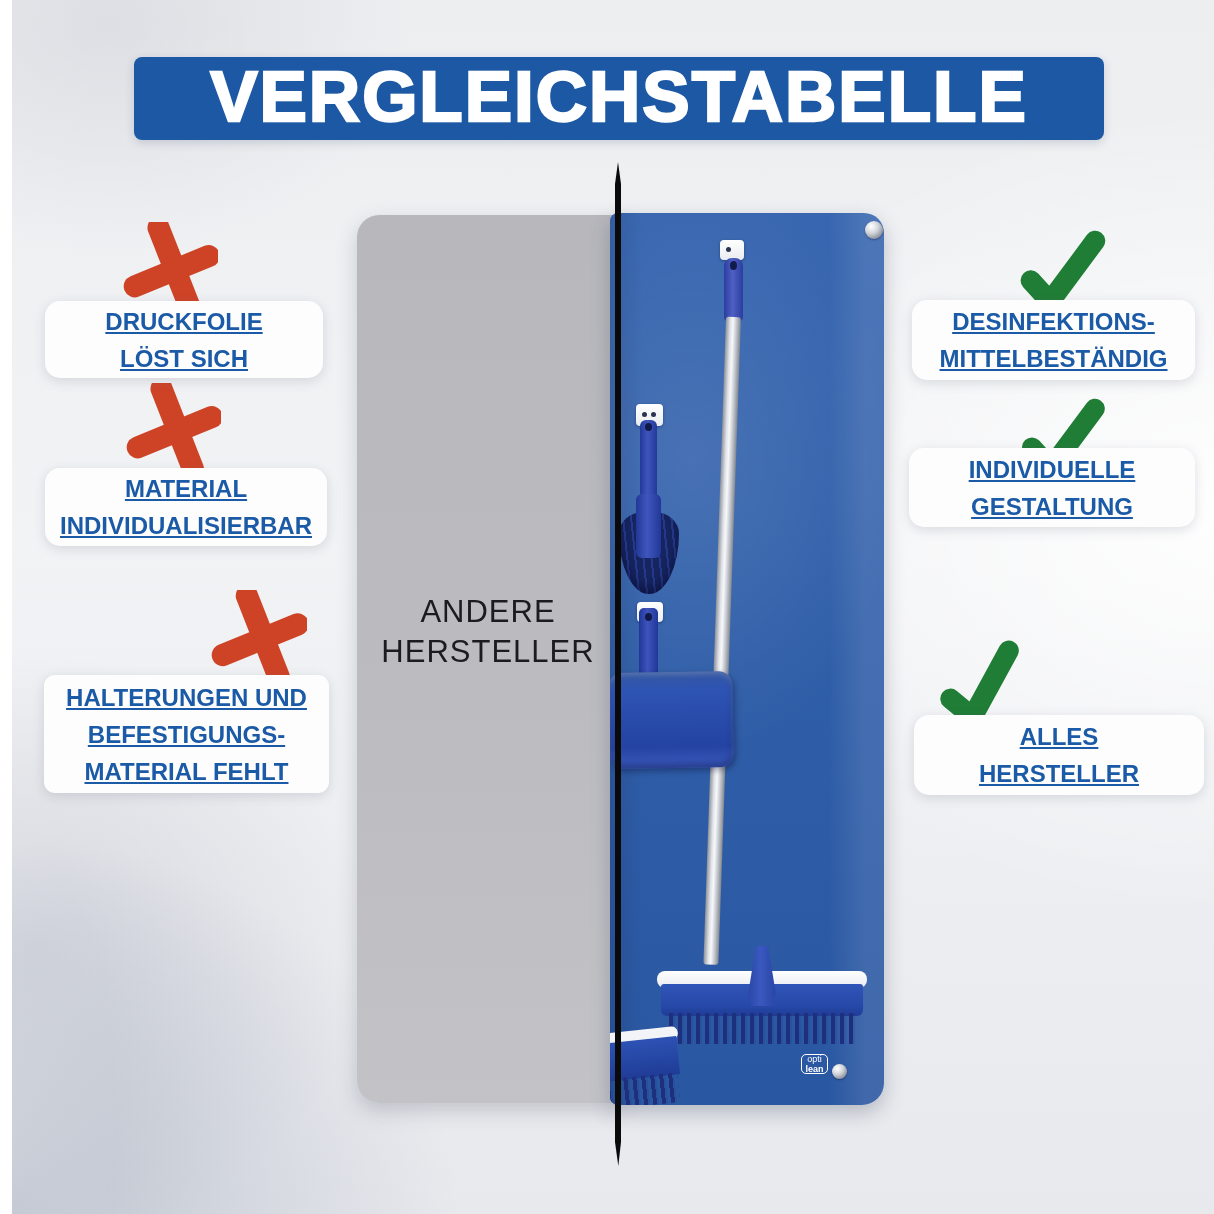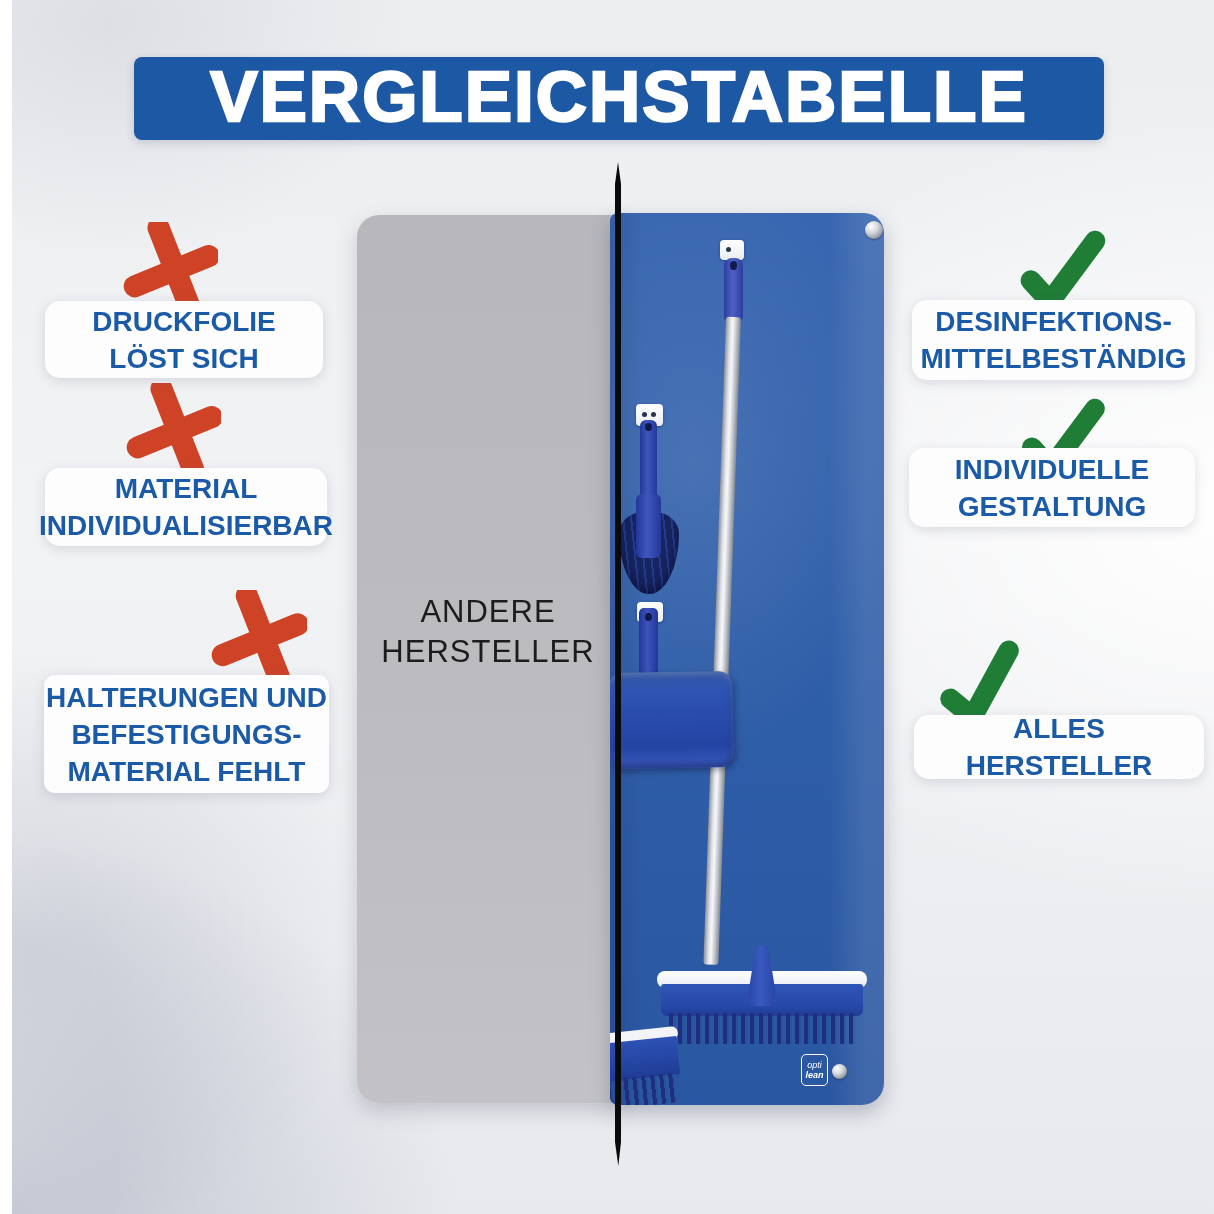--- a/index.html
+++ b/index.html
@@ -31,28 +31,28 @@
   }
 
   
   .label-box {
     background:#fdfdfe; border-radius:15px;
     box-shadow:0 3px 12px rgba(95,102,120,0.20);
     display:flex; flex-direction:column; align-items:center; justify-content:center;
     text-align:center; z-index:3;
   }
   .label-box .line {
-    color:#1a5aa6; font-weight:700; font-size:28px; line-height:37px; white-space:nowrap;
+    color:#1a5aa6; font-weight:700; font-size:24px; line-height:37px; white-space:nowrap;text-decoration:underline;
   }
   .box-l1 { left:33px;  top:301px; width:278px; height:77px; }
   .box-l2 { left:33px;  top:468px; width:282px; height:78px; }
   .box-l3 { left:32px;  top:675px; width:285px; height:118px;border-radius:11px; }
   .box-r1 { left:900px; top:300px; width:283px; height:80px; }
   .box-r2 { left:897px; top:448px; width:286px; height:79px; }
-  .box-r3 { left:902px; top:715px; width:290px; height:64px; }
+  .box-r3 { left:902px; top:715px; width:290px; height:80px; }
 
   
   .mark { z-index:2; }
   .icon-x1 { left:110px; top:222px; width:96px; height:96px; }
   .icon-x2 { left:113px; top:383px; width:96px; height:96px; }
   .icon-x3 { left:198px; top:590px; width:97px; height:97px; }
   .icon-c1 { left:1000px; top:228px; width:100px; height:92px; }
   .icon-c2 { left:1003px; top:396px; width:95px;  height:90px; }
   .icon-c3 { left:920px;  top:642px; width:97px;  height:92px; transform:rotate(-8deg); }
 
@@ -161,23 +161,23 @@
   }
 
   
   .part-head { left:-10px; top:817px; width:82px; height:90px; transform:rotate(-6deg); }
   .part-stripe { left:0; top:0; width:82px; height:13px; border-radius:6px; background:#f2f4f8; }
   .part-body { left:2px; top:10px; width:78px; height:38px; background:linear-gradient(180deg,#2d52b4,#1f3c96); }
   .part-bristles { left:5px; top:46px; width:72px; height:30px; }
 
   
   .brand-logo {
-    left:191px; top:841px; width:27px; height:32px;
+    left:191px; top:841px; width:27px; height:20px;
     border:1.5px solid #ffffff; border-radius:5px;
-    display:flex; flex-direction:column; align-items:center; justify-content:center;font-style:italic;
+    display:flex; flex-direction:column; align-items:center; justify-content:center;
   }
   .brand-logo .l1 { color:#fff; font-size:9px; line-height:9px; font-weight:400; }
   .brand-logo .l2 { color:#fff; font-size:9px; line-height:10px; font-weight:700; }
 </style>
 </head>
 <body>
 
 <div class="canvas">
 
   <div class="abs banner" style="background-color: rgb(28, 88, 164);">

